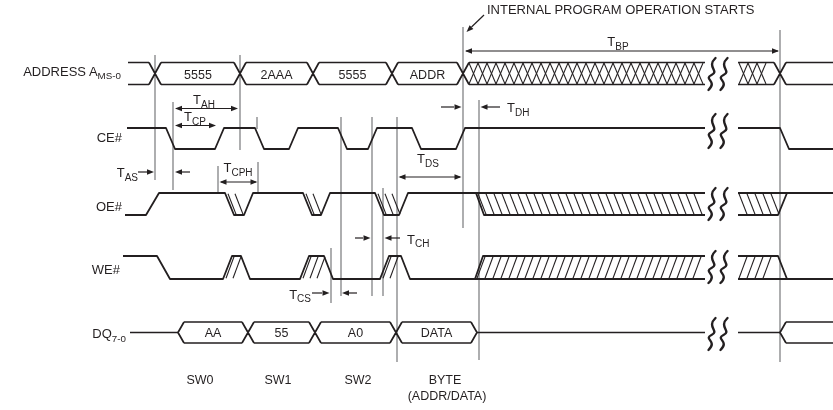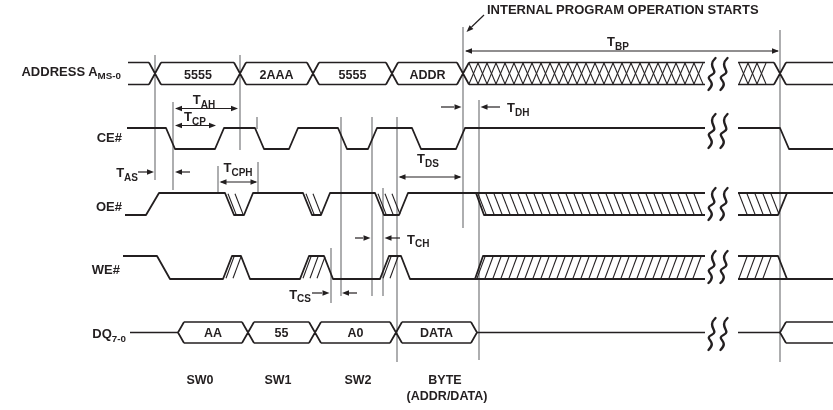--- a/index.html
+++ b/index.html
@@ -4,21 +4,21 @@
 <style>
   :root{
     --ink:#231f20;
     --guide:#77787b;
     --bg:#ffffff;
   }
   html,body{margin:0;padding:0;background:var(--bg);}
   .stage{
     width:833px;height:410px;background:var(--bg);
     font-family:"Liberation Sans", sans-serif;
-    position:relative;overflow:hidden;font-weight:bold;
+    position:relative;overflow:hidden;
   }
   svg{display:block;}
   .wave{stroke:var(--ink);stroke-width:1.8;fill:none;stroke-linejoin:round;stroke-linecap:butt;}
   .rails{stroke:var(--ink);stroke-width:1.7;fill:none;}
   .guides{stroke:var(--guide);stroke-width:1.2;fill:none;}
   .dim{stroke:var(--ink);stroke-width:1.2;fill:none;}
   .dimhead{fill:var(--ink);stroke:none;}
   .hatchline{stroke:var(--ink);stroke-width:1.05;}
   .ssbreak{stroke:var(--ink);stroke-width:2.4;fill:none;stroke-linecap:round;}
   text{fill:var(--ink);}

